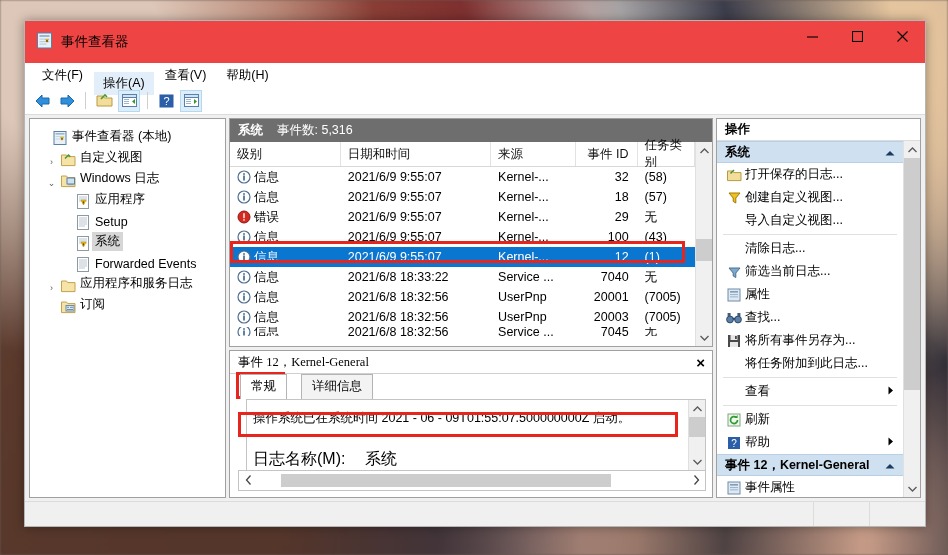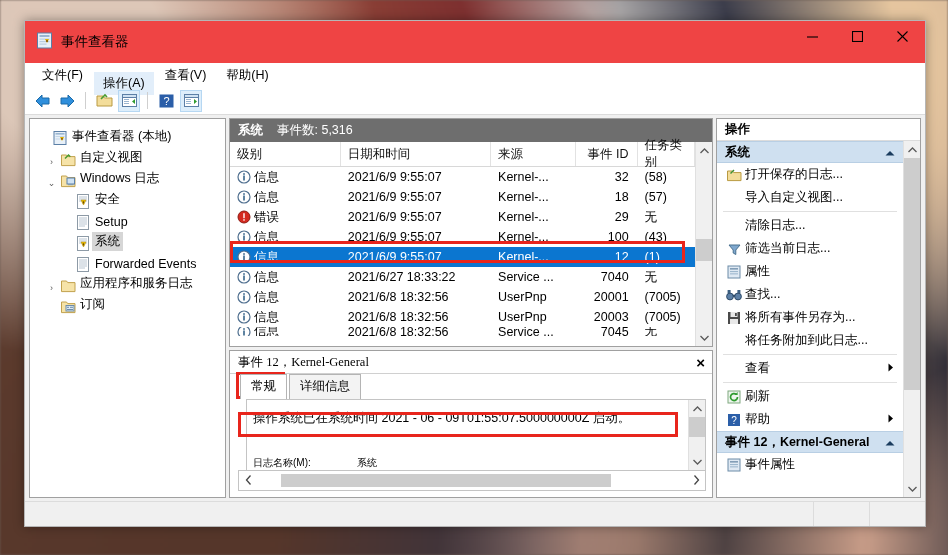--- a/index.html
+++ b/index.html
@@ -84,26 +84,26 @@
   .vsb{width:16px;background:#f0f0f0;border-left:1px solid #e0e0e0;display:flex;flex-direction:column;align-items:center;}
   .sb-arrow{height:17px;width:16px;display:flex;align-items:center;justify-content:center;color:#5a5a5a;font-size:9px;}
   .sb-track{flex:1;width:16px;position:relative;}
   .sb-thumb{position:absolute;left:0;width:16px;background:#cdcdcd;}
 
   
   .detail{flex:1;border:1px solid #a0a0a0;background:#fff;display:flex;flex-direction:column;box-sizing:border-box;min-height:0;}
   .detail-head{height:22px;display:flex;align-items:center;justify-content:space-between;
                padding:0 7px 0 8px;border-bottom:1px solid #d0d0d0;}
   .detail-title{font-family:"Liberation Serif","DejaVu Serif",serif;font-size:12.5px;}
-  .tabs{display:flex;padding:6px 0 0 10px;gap:2px;align-items:flex-end;height:25px;box-sizing:border-box;}
+  .tabs{display:flex;padding:6px 0 0 10px;gap:14px;align-items:flex-end;height:25px;box-sizing:border-box;}
   .tab{border:1px solid #b4b4b4;border-bottom:none;padding:3px 10px 4px;font-size:12.5px;background:#f3f3f3;}
   .tab.sel{background:#fff;position:relative;z-index:2;}
   .detail-body{flex:1;margin:0 6px 0 16px;border:1px solid #c4c4c4;border-bottom:none;display:flex;min-height:0;}
   .detail-text{flex:1;padding:9px 6px 0 6px;font-size:12.5px;line-height:18px;}
-  .logline{display:flex;align-items:center;gap:8px;font-size:10px;padding:6px 0 0 6px;}
+  .logline{display:flex;align-items:center;gap:16px;font-size:16px;padding:6px 0 0 6px;}
   .logline .k{width:96px;}
   .hsb{height:19px;margin:0 6px 6px 8px;border:1px solid #c4c4c4;background:#fff;display:flex;align-items:center;}
   .hsb-arrow{width:18px;text-align:center;color:#555;font-size:10px;}
   .hsb-track{flex:1;height:13px;position:relative;}
   .hsb-thumb{position:absolute;left:2px;top:0;height:13px;background:#cdcdcd;}
 
   
   .actions{width:205px;border:1px solid #a0a0a0;background:#fff;box-sizing:border-box;display:flex;flex-direction:column;}
   .act-title{height:21px;display:flex;align-items:center;padding-left:8px;font-weight:bold;font-size:12.5px;border-bottom:1px solid #dcdcdc;}
   .act-body{flex:1;display:flex;min-height:0;}
@@ -251,34 +251,34 @@
         <span class="ico">
           <svg width="15" height="14" viewBox="0 0 15 14">
               <path d="M0.5 2 h5 l1.2 1.6 H14 v9 H0.5 Z" fill="#f6e3a8" stroke="#c2a24e"></path>
               <rect x="6" y="4" width="7.5" height="6" fill="#cfe2f2" stroke="#5b7fa6"></rect>
               <rect x="7" y="10" width="5.5" height="1.2" fill="#7f9ab3"></rect>
             </svg>
         </span>
         <span class="lbl">Windows 日志</span>
       </div>
 
-
       <div class="tnode" style="padding-left:42px">
         <span class="ico">
           <svg width="14" height="15" viewBox="0 0 14 15">
               <rect x="1.5" y="0.5" width="11" height="14" fill="#fff" stroke="#8d9aa6"></rect>
               <rect x="3" y="2.5" width="8" height="1" fill="#b9c6d2"></rect>
               <rect x="3" y="4.5" width="8" height="1" fill="#b9c6d2"></rect>
               <rect x="3" y="6.5" width="8" height="1" fill="#b9c6d2"></rect>
               <path d="M5 6 l5 0 l-2.5 5 z" fill="#f2c200" stroke="#a88300" stroke-width=".5"></path>
               <rect x="6.8" y="7.3" width="1.3" height="2.2" fill="#6b4a00"></rect>
             </svg>
         </span>
-        <span class="lbl">安全</span>
-      </div>
+        <span class="lbl">应用程序</span>
+      </div>
+
 
       <div class="tnode" style="padding-left:42px">
         <span class="ico">
           <svg width="14" height="15" viewBox="0 0 14 15">
               <rect x="1.5" y="0.5" width="11" height="14" fill="#fff" stroke="#8d9aa6"></rect>
               <rect x="3" y="2.5" width="8" height="1" fill="#b9c6d2"></rect>
               <rect x="3" y="4.5" width="8" height="1" fill="#b9c6d2"></rect>
               <rect x="3" y="6.5" width="8" height="1" fill="#b9c6d2"></rect>
               <rect x="3" y="8.5" width="8" height="1" fill="#b9c6d2"></rect>
               <rect x="3" y="10.5" width="6" height="1" fill="#b9c6d2"></rect>
@@ -436,21 +436,21 @@
 
               <div class="row">
                 <div class="cell" style="width:112px">
                   <span class="lvlico"><svg width="14" height="14" viewBox="0 0 14 14">
                         <circle cx="7" cy="7" r="6" fill="#fff" stroke="#4f6f8f" stroke-width="1.2"></circle>
                         <rect x="6.3" y="5.5" width="1.4" height="5" fill="#1b4f7a"></rect>
                         <rect x="6.3" y="3.2" width="1.4" height="1.6" fill="#1b4f7a"></rect>
                       </svg></span>
                   <span>信息</span>
                 </div>
-                <div class="cell" style="width:152px">2021/6/27 18:33:22</div>
+                <div class="cell" style="width:152px">2021/6/8 18:33:22</div>
                 <div class="cell" style="width:86px">Service ...</div>
                 <div class="cell r" style="width:62px">7040</div>
                 <div class="cell" style="width:58px">无</div>
               </div>
 
               <div class="row">
                 <div class="cell" style="width:112px">
                   <span class="lvlico"><svg width="14" height="14" viewBox="0 0 14 14">
                         <circle cx="7" cy="7" r="6" fill="#fff" stroke="#4f6f8f" stroke-width="1.2"></circle>
                         <rect x="6.3" y="5.5" width="1.4" height="5" fill="#1b4f7a"></rect>
@@ -586,20 +586,28 @@
           <div class="act-item">
             <span class="ico">
               <svg width="15" height="14" viewBox="0 0 15 14">
                   <path d="M0.5 3 h5 l1.2 1.6 H14 v8 H0.5 Z" fill="#f3dd9a" stroke="#b99a42"></path>
                   <path d="M3.5 5.5 l3.5 -3.5" stroke="#3e8f35" stroke-width="1.4" fill="none"></path>
                 </svg>
             </span>
             <span>打开保存的日志...</span>
           </div>
 
+          <div class="act-item">
+            <span class="ico">
+              <svg width="15" height="14" viewBox="0 0 15 14">
+                  <path d="M2 2 h11 l-4.2 5 v5 l-2.6 -1.6 v-3.4 z" fill="#f0c020" stroke="#a07a00"></path>
+                </svg>
+            </span>
+            <span>创建自定义视图...</span>
+          </div>
 
           <div class="act-item">
             <span class="ico"></span>
             <span>导入自定义视图...</span>
           </div>
 
           <div class="act-sep"></div>
 
           <div class="act-item">
             <span class="ico"></span>

